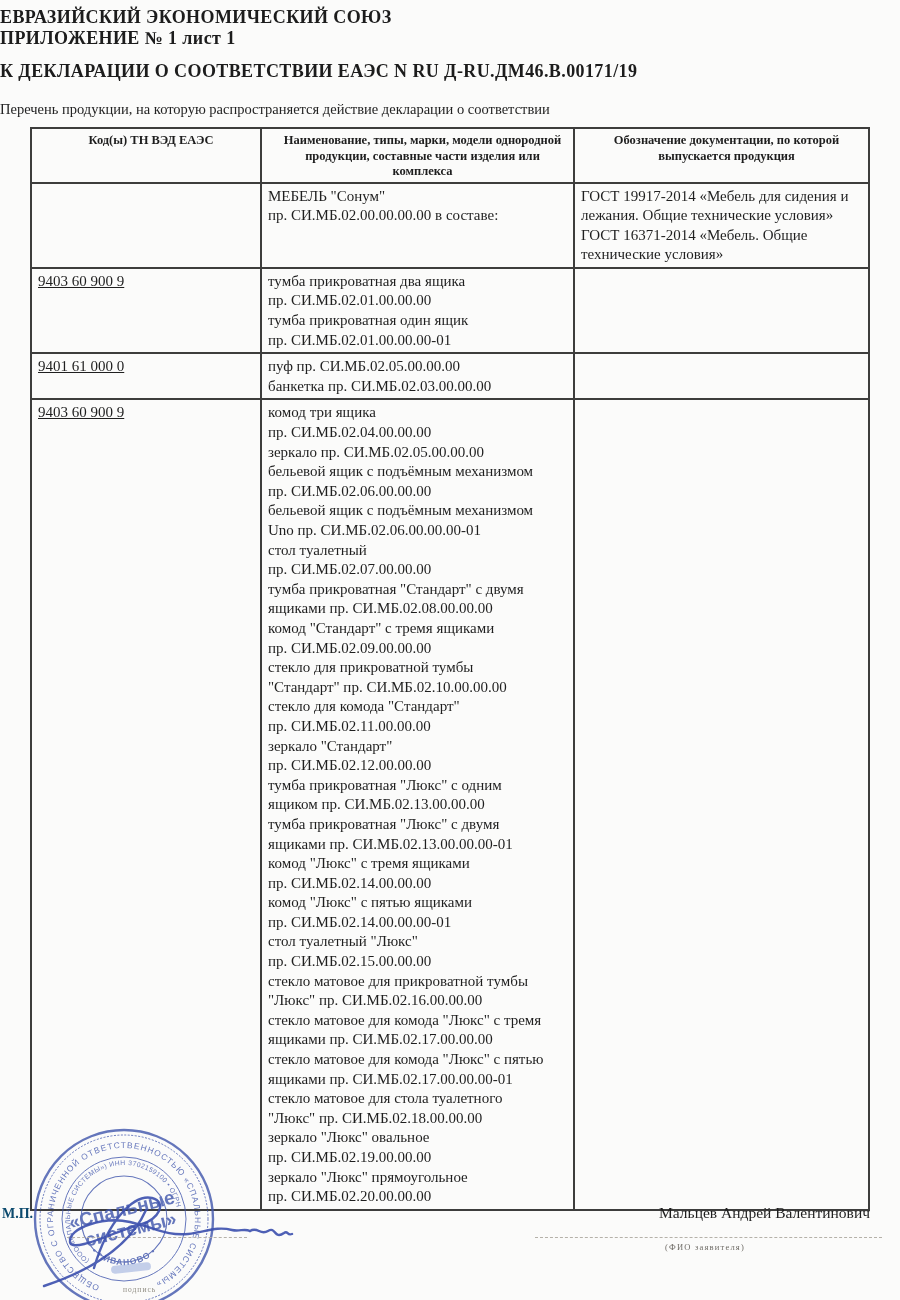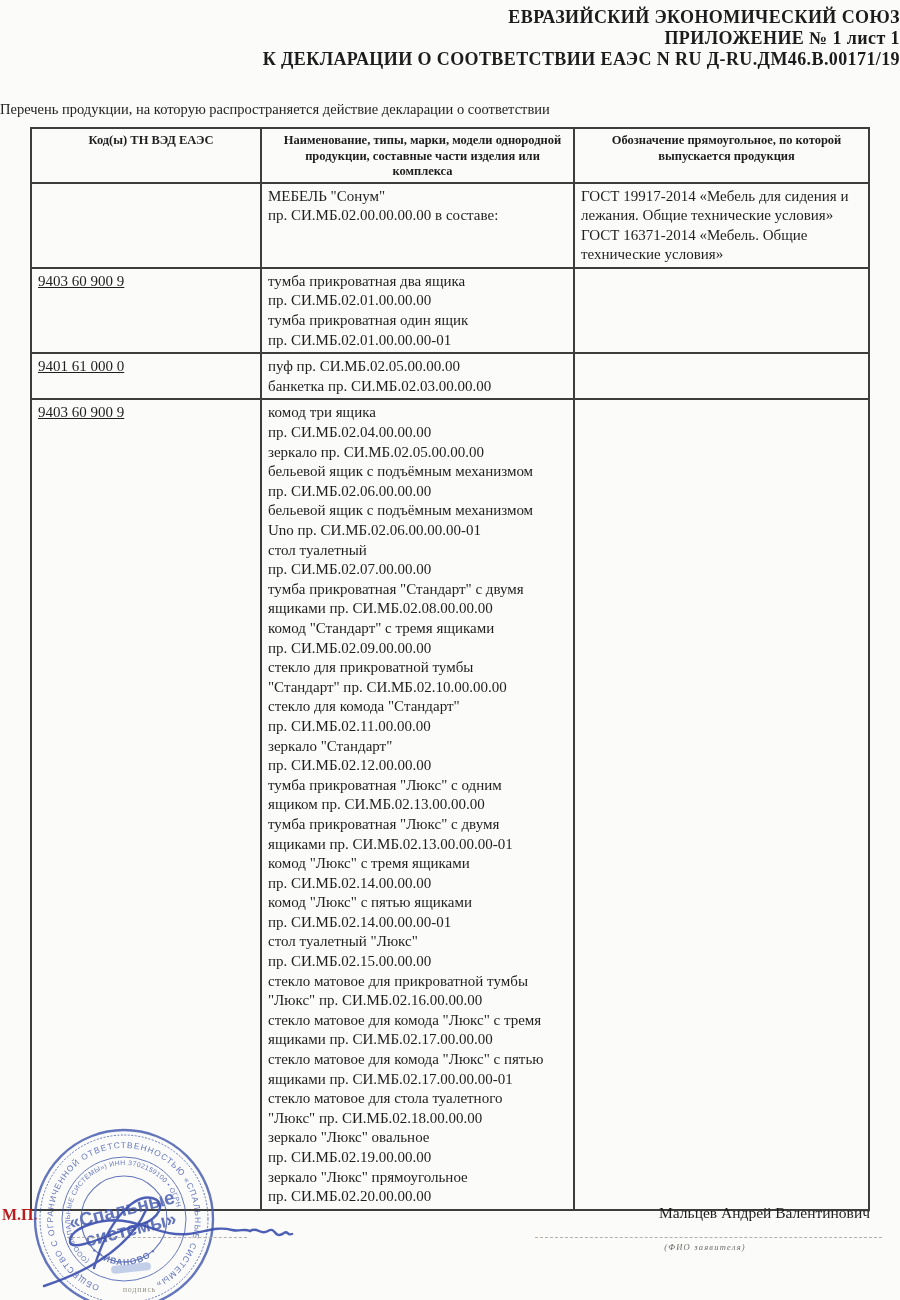--- a/index.html
+++ b/index.html
@@ -4,21 +4,21 @@
 <style>
   html,body{margin:0;padding:0;}
   body{
     width:900px;height:1300px;position:relative;overflow:hidden;
     background:#fbfbfa;color:#222;
     font-family:"Liberation Serif","DejaVu Serif",serif;
     -webkit-font-smoothing:antialiased;
   }
   .abs{position:absolute;}
   .title{
-    left:0;width:900px;text-align:right;font-weight:bold;
+    left:0;width:900px;text-align:left;font-weight:bold;
     font-size:18px;letter-spacing:.4px;color:#1c1c1c;
   }
   .subtitle{
     left:0;width:900px;text-align:left;font-size:14.5px;color:#232323;
   }
   table.products{
     position:absolute;left:30px;top:127px;width:838px;
     border-collapse:collapse;table-layout:fixed;
   }
   table.products th, table.products td{
@@ -26,46 +26,46 @@
   }
   table.products th{
     font-size:12.5px;line-height:15.5px;font-weight:bold;
     text-align:center;padding:4px 6px 2px 16px;color:#1e1e1e;
   }
   table.products td{
     font-size:15px;line-height:19.6px;padding:3px 4px 2px 6px;color:#1f1f1f;
   }
   .lines{white-space:pre-line;}
   .code-cell{font-size:15.5px;text-decoration:underline;}
-  .mp{font-weight:bold;font-size:16px;color:#b91c1c;}
+  .mp{font-weight:bold;font-size:14px;color:#0c4a6e;}
   .sig-caption{font-size:7.5px;color:#8d897f;letter-spacing:1px;margin-top:44px;}
   .dash-line{border-top:1px dashed #b5b1a9;height:0;}
   .applicant-name{font-size:15.5px;color:#1f1f1f;text-align:right;}
-  .applicant-caption{font-size:8.5px;color:#6f6c66;letter-spacing:1.2px;text-align:center;font-style:italic;}
+  .applicant-caption{font-size:8.5px;color:#6f6c66;letter-spacing:1.2px;text-align:center;}
   .stamp-svg text{font-family:"Liberation Sans","DejaVu Sans",sans-serif;}
 </style>
 </head>
 <body>
 
 <div class="abs title" style="top:7px">ЕВРАЗИЙСКИЙ ЭКОНОМИЧЕСКИЙ СОЮЗ</div>
 <div class="abs title" style="top:28px">ПРИЛОЖЕНИЕ № 1 лист 1</div>
-<div class="abs title" style="top:49px">К ДЕКЛАРАЦИИ О СООТВЕТСТВИИ ЕАЭС N RU Д-RU.ДМ46.В.00171/19</div>
+<div class="abs title" style="top:61px">К ДЕКЛАРАЦИИ О СООТВЕТСТВИИ ЕАЭС N RU Д-RU.ДМ46.В.00171/19</div>
 <div class="abs subtitle" style="top:101px">Перечень продукции, на которую распространяется действие декларации о соответствии</div>
 
 <table class="products">
   <colgroup>
       <col style="width:230px">
       <col style="width:313px">
       <col style="width:295px">
     </colgroup>
   <tbody>
       <tr style="height:51px">
     <th>Код(ы) ТН ВЭД ЕАЭС</th>
     <th>Наименование, типы, марки, модели однородной продукции, составные части изделия или комплекса</th>
-    <th>Обозначение прямоугольное, по которой выпускается продукция</th>
+    <th>Обозначение документации, по которой выпускается продукция</th>
   </tr>
   <tr style="height:80px">
     <td class="code-cell"></td>
     <td class="lines">МЕБЕЛЬ "Сонум"
 пр. СИ.МБ.02.00.00.00.00 в составе:</td>
     <td class="lines">ГОСТ 19917-2014 «Мебель для сидения и
 лежания. Общие технические условия»
 ГОСТ 16371-2014 «Мебель. Общие
 технические условия»</td>
   </tr>

